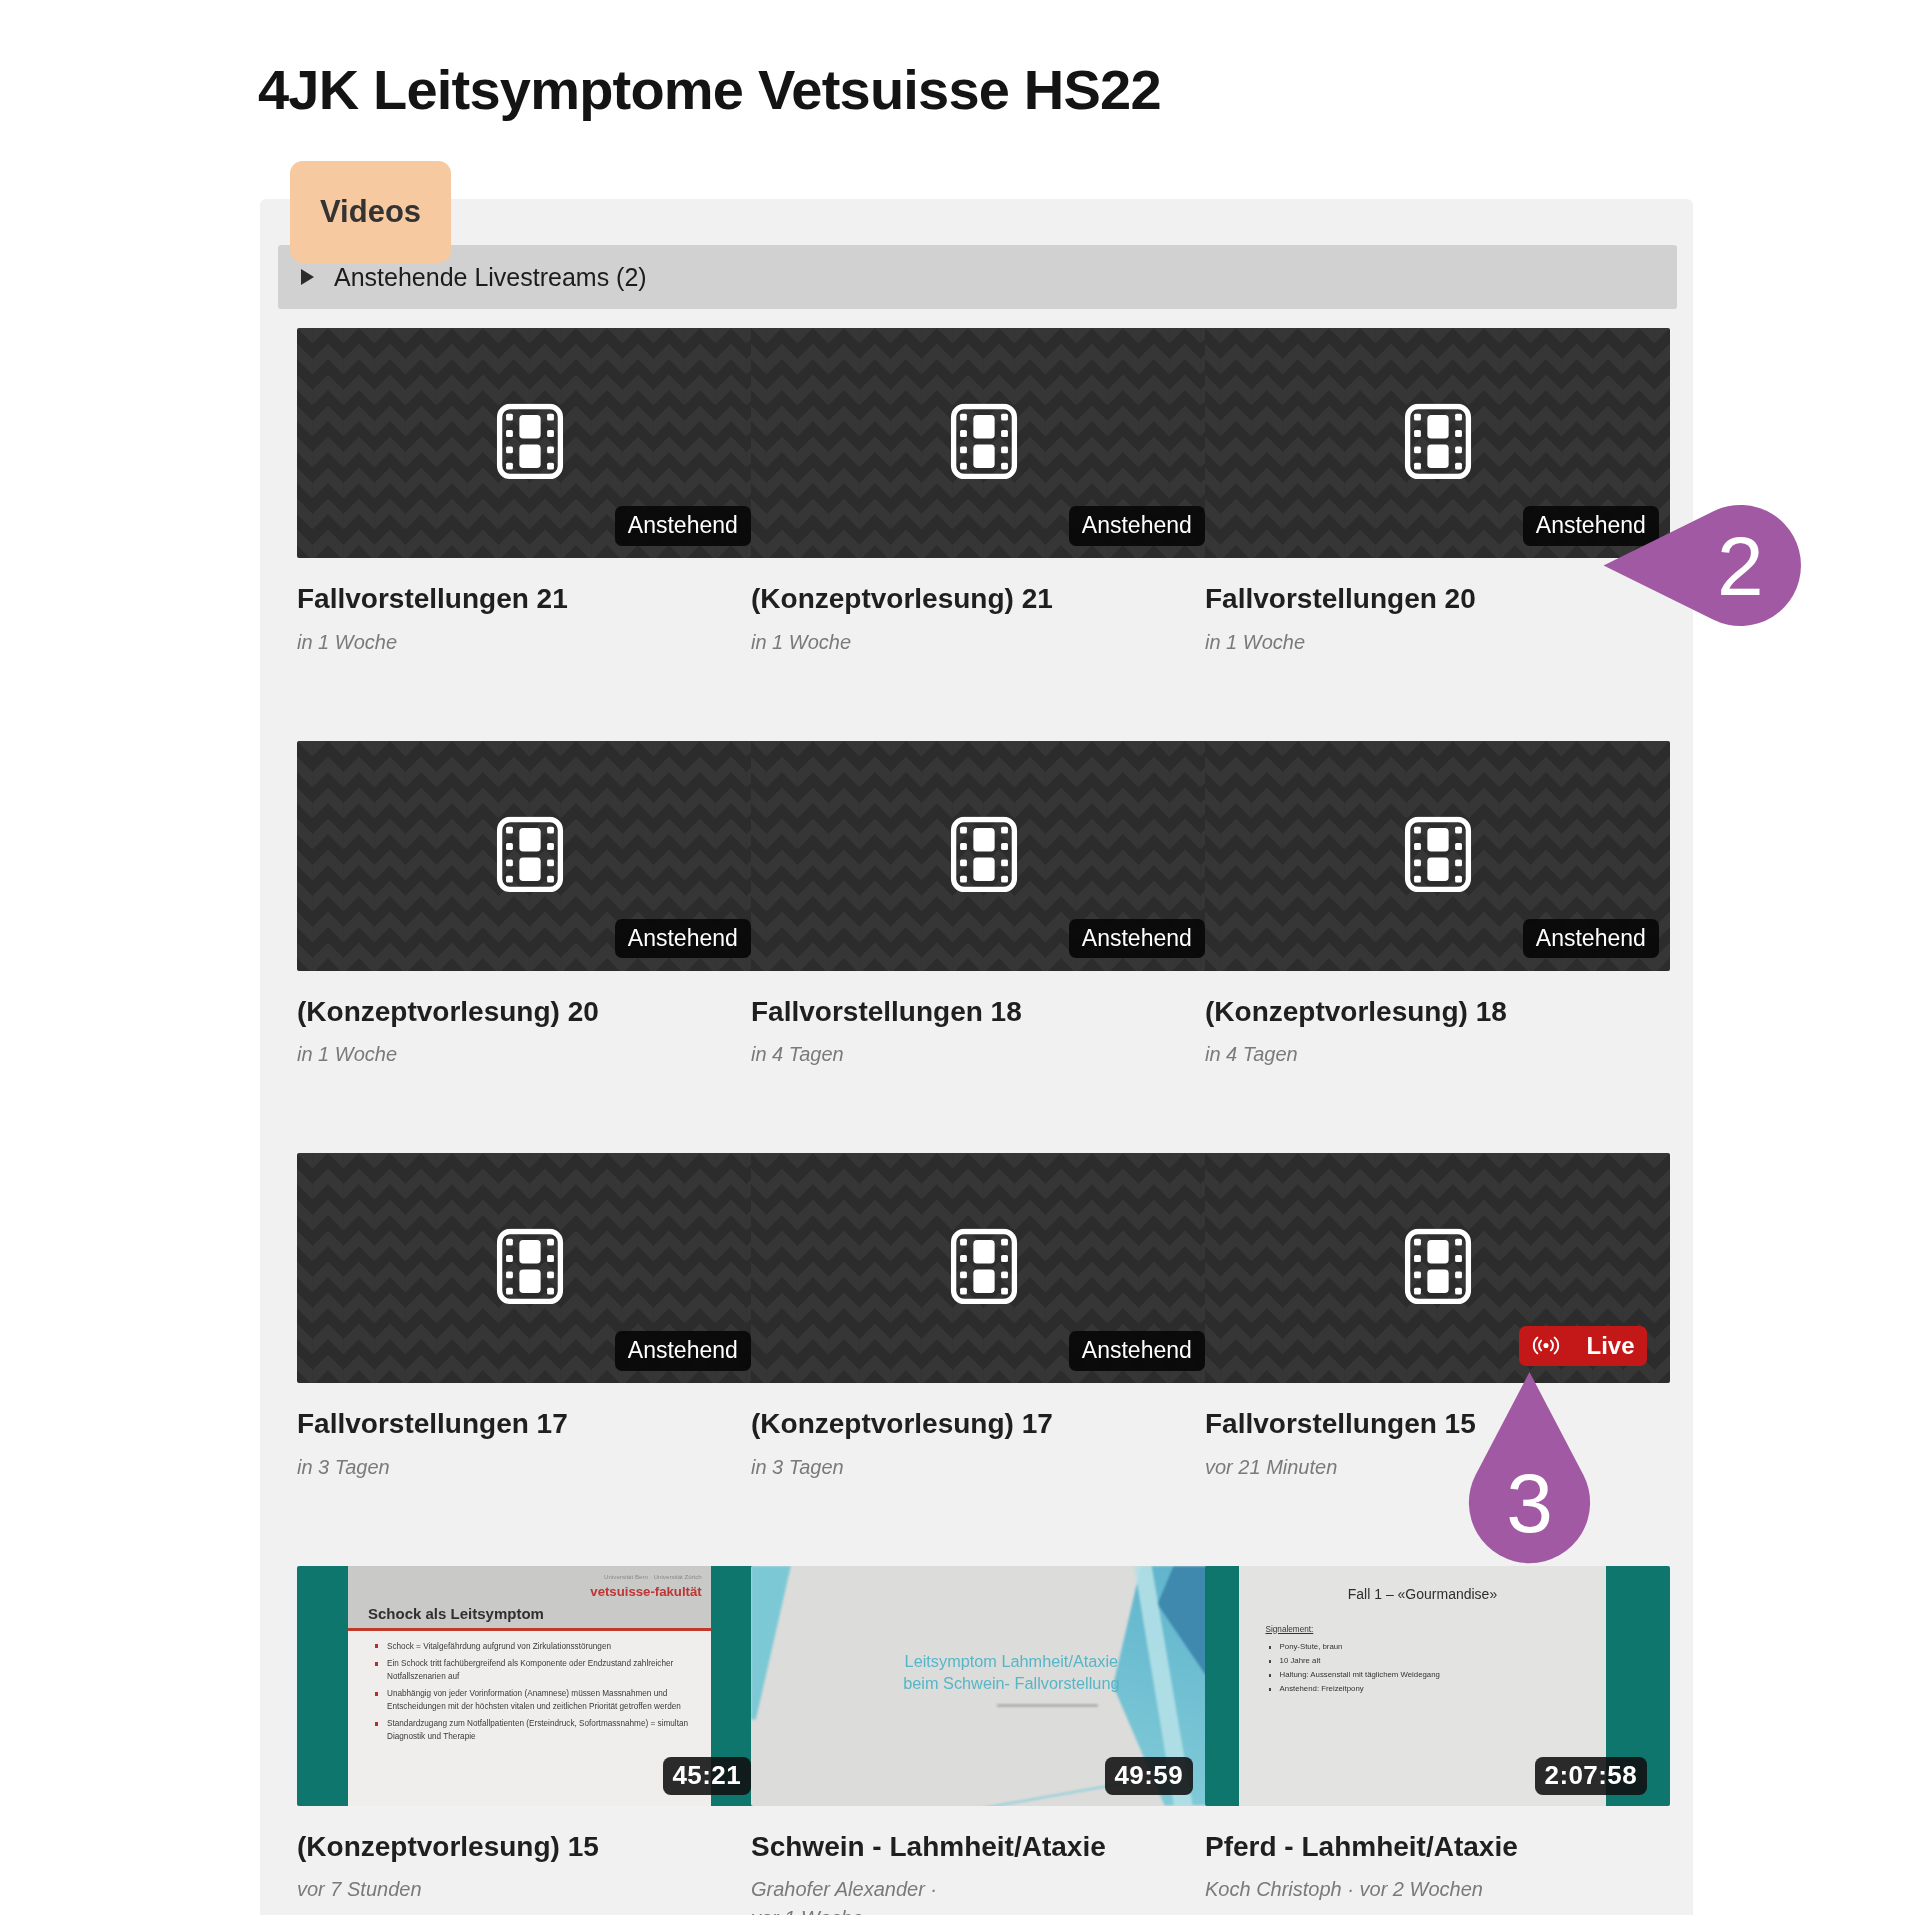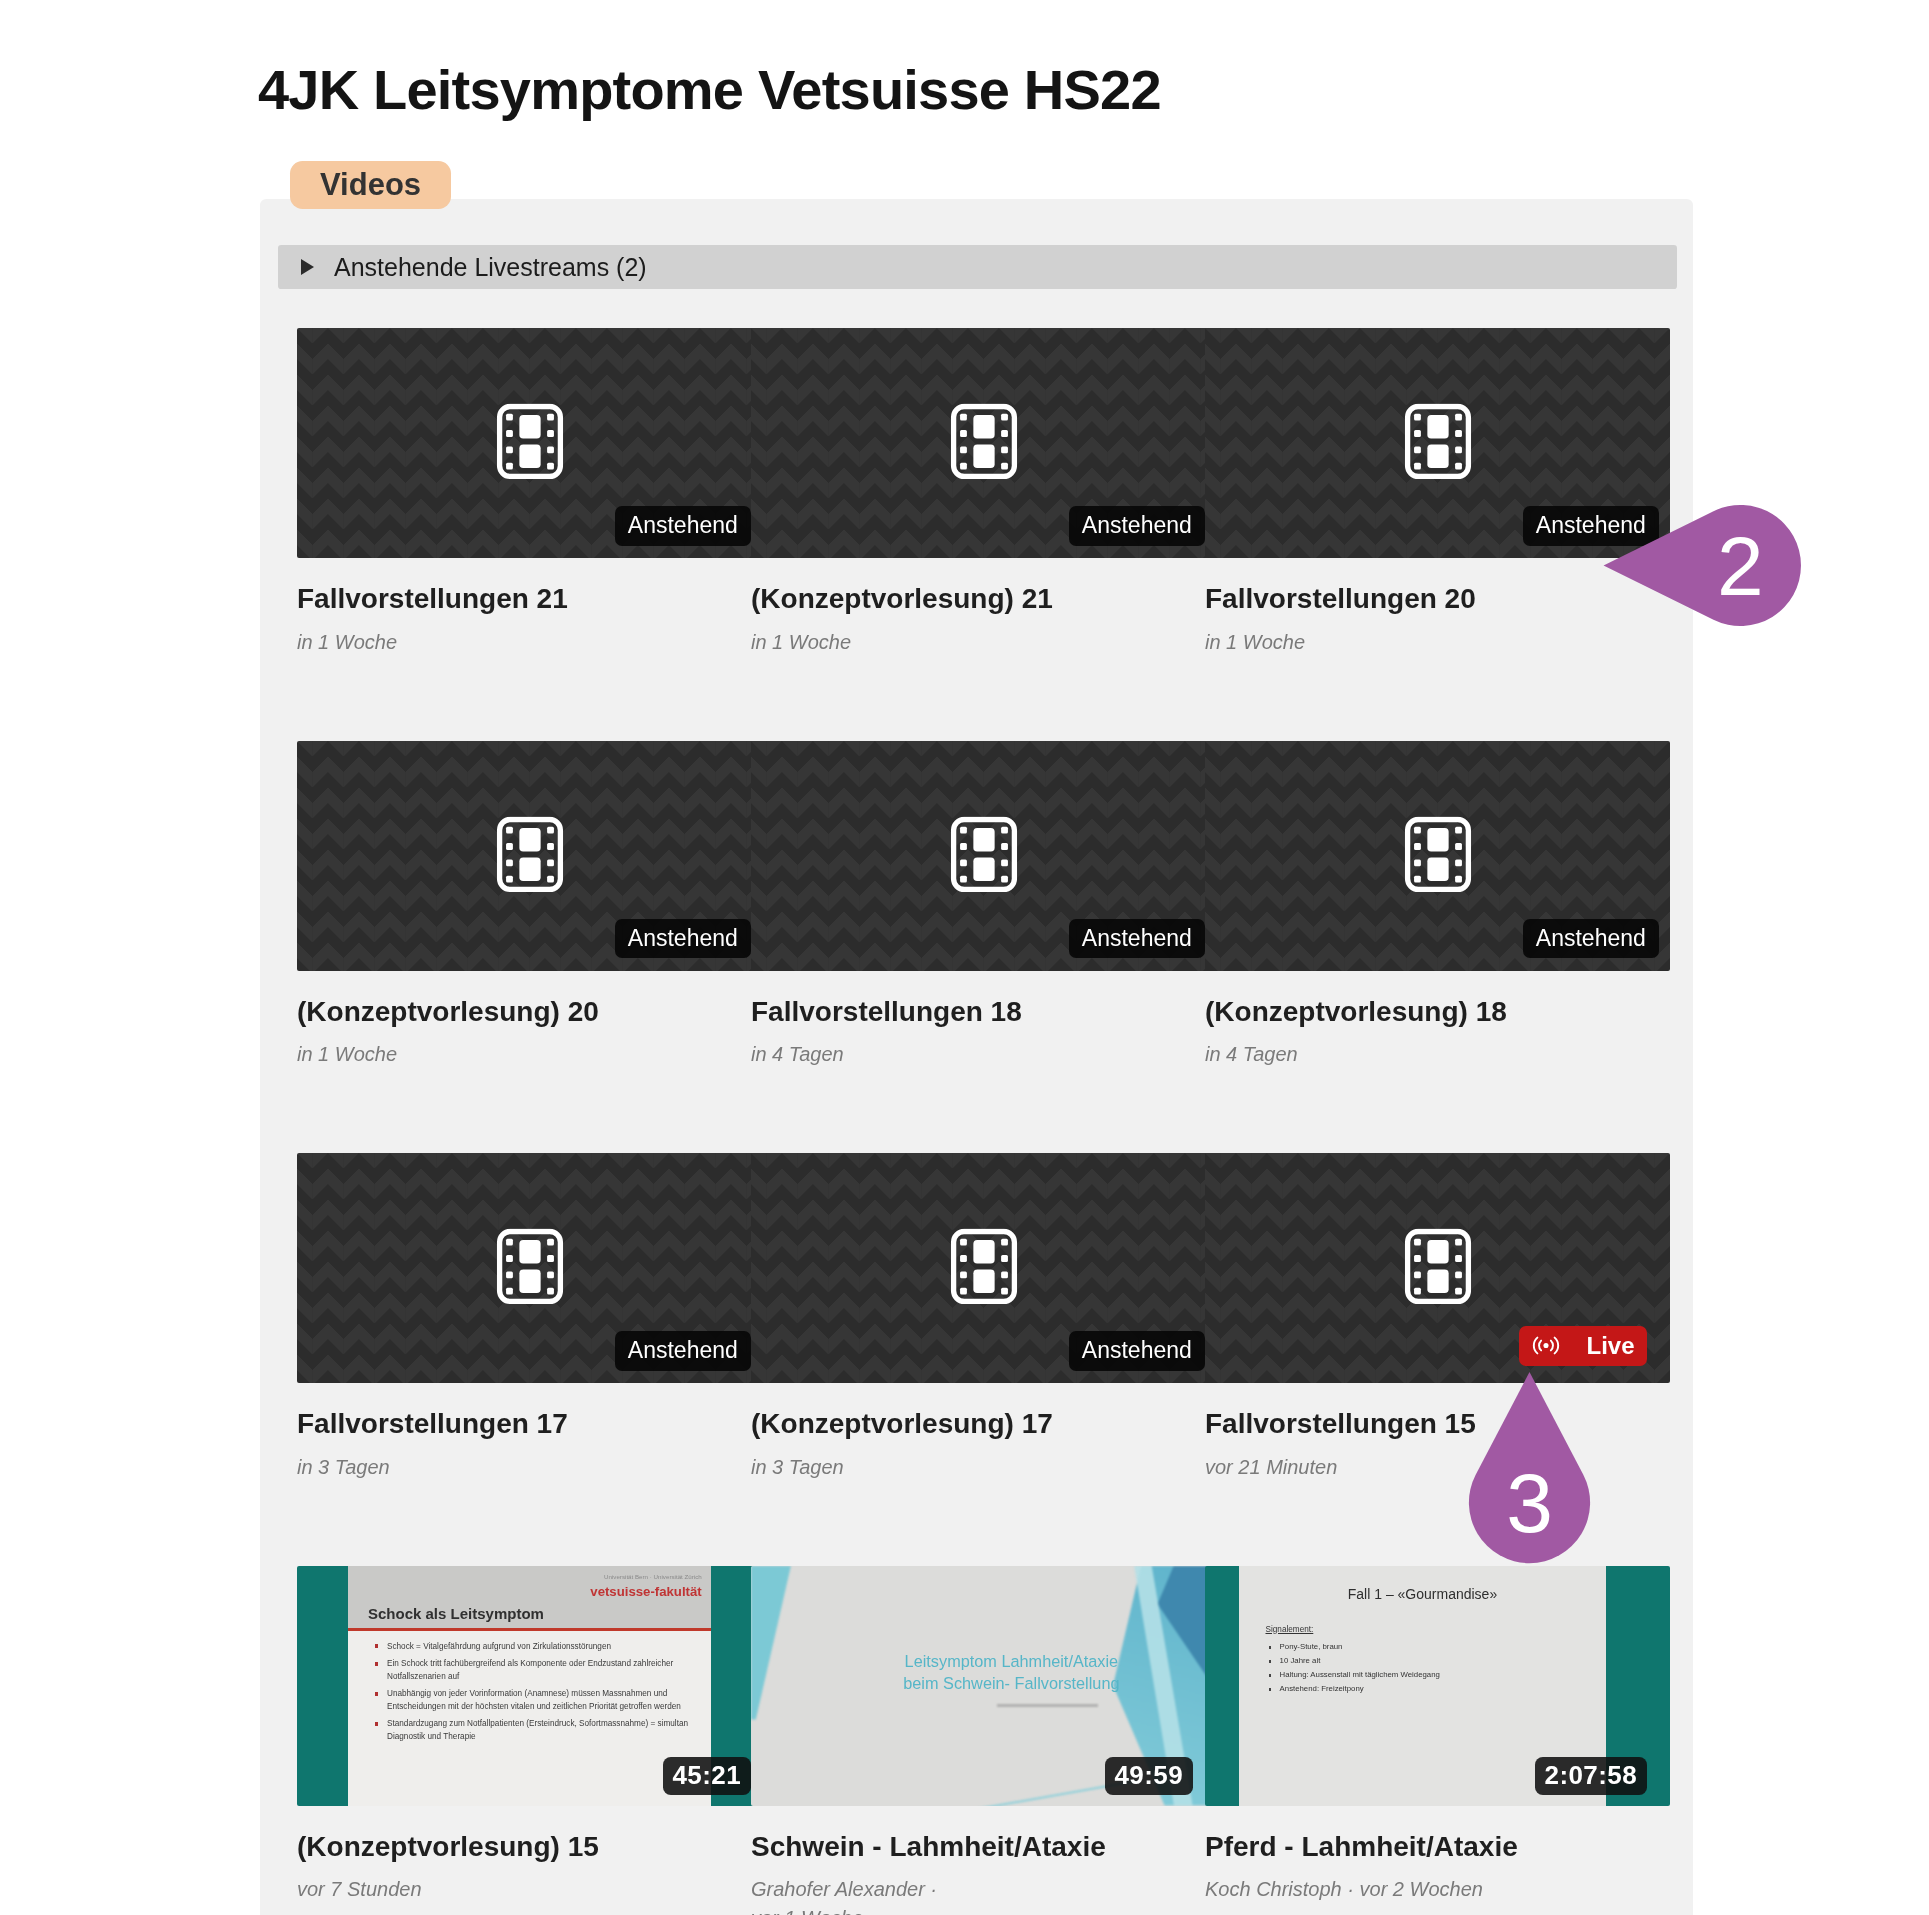--- a/index.html
+++ b/index.html
@@ -3,26 +3,26 @@
 <meta charset="utf-8">
 <style>
   html,body{margin:0;padding:0;background:#ffffff;}
   .stage{position:relative;width:1929px;height:1915px;background:#fff;
          font-family:"Liberation Sans", sans-serif;color:#1f1f1f;overflow:hidden;margin-top:44px;}
 
   .page-title{position:absolute;left:258px;top:17px;font-size:56px;font-weight:700;
               letter-spacing:-0.8px;color:#141414;line-height:1.05;}
 
   .videos-tab{position:absolute;left:290px;top:117px;z-index:3;background:#f6c9a0;
-              border-radius:12.5px;padding:6px 30px;font-size:31px;font-weight:700;color:#333;}
+              border-radius:12.5px;padding:33px 30px;font-size:31px;font-weight:700;color:#333;}
 
   .container{position:absolute;left:260px;top:155px;width:1433px;height:1745px;
              background:#f1f1f1;border-radius:6.2px;}
 
-  .accordion{position:absolute;left:18px;top:46px;width:1399px;height:44px;background:#d1d1d1;
+  .accordion{position:absolute;left:18px;top:46px;width:1399px;height:64px;background:#d1d1d1;
              border-radius:3.1px;display:flex;align-items:center;padding-left:23px;box-sizing:border-box;gap:20px;cursor:pointer;}
   .tri-right{width:0;height:0;border-left:13.2px solid #2b2b2b;border-top:8.6px solid transparent;
              border-bottom:8.6px solid transparent;}
   .accordion-label{font-size:25px;color:#1c1c1c;}
 
   .grid{position:absolute;left:37px;top:129px;display:grid;
         grid-template-columns:repeat(3,401px);column-gap:53px;row-gap:84px;}
   .card{width:401px;}
   .thumb{position:relative;width:465px;height:230px;border-radius:2px;overflow:hidden;
          background-color:#2c2c2c;

